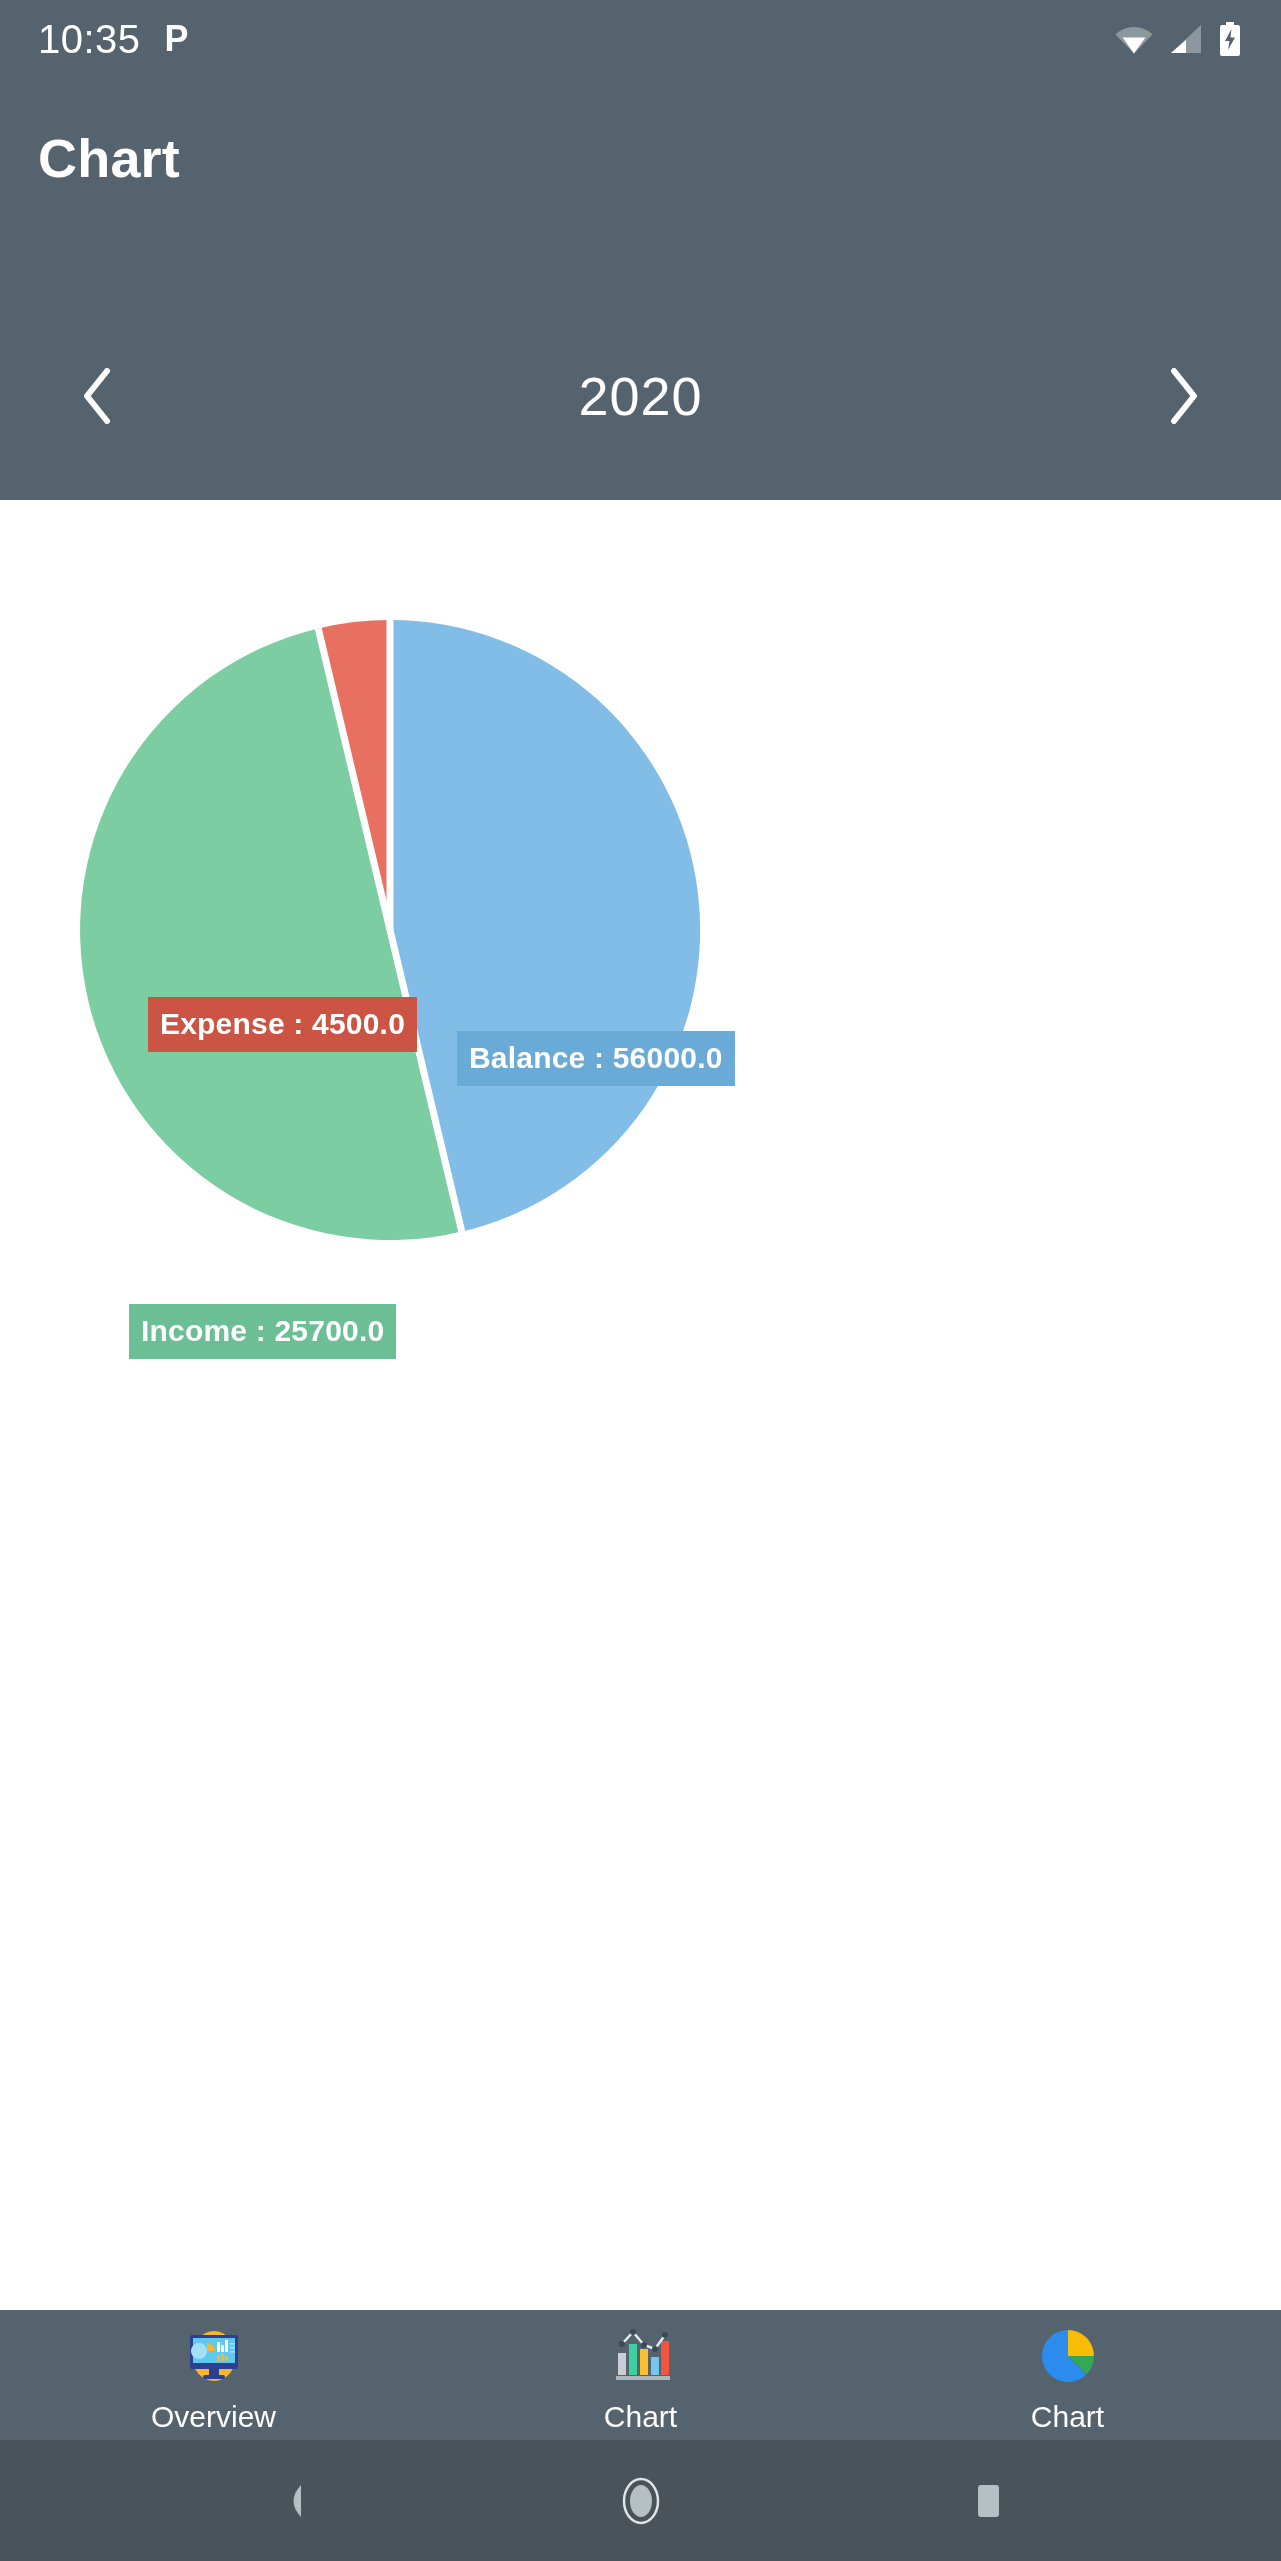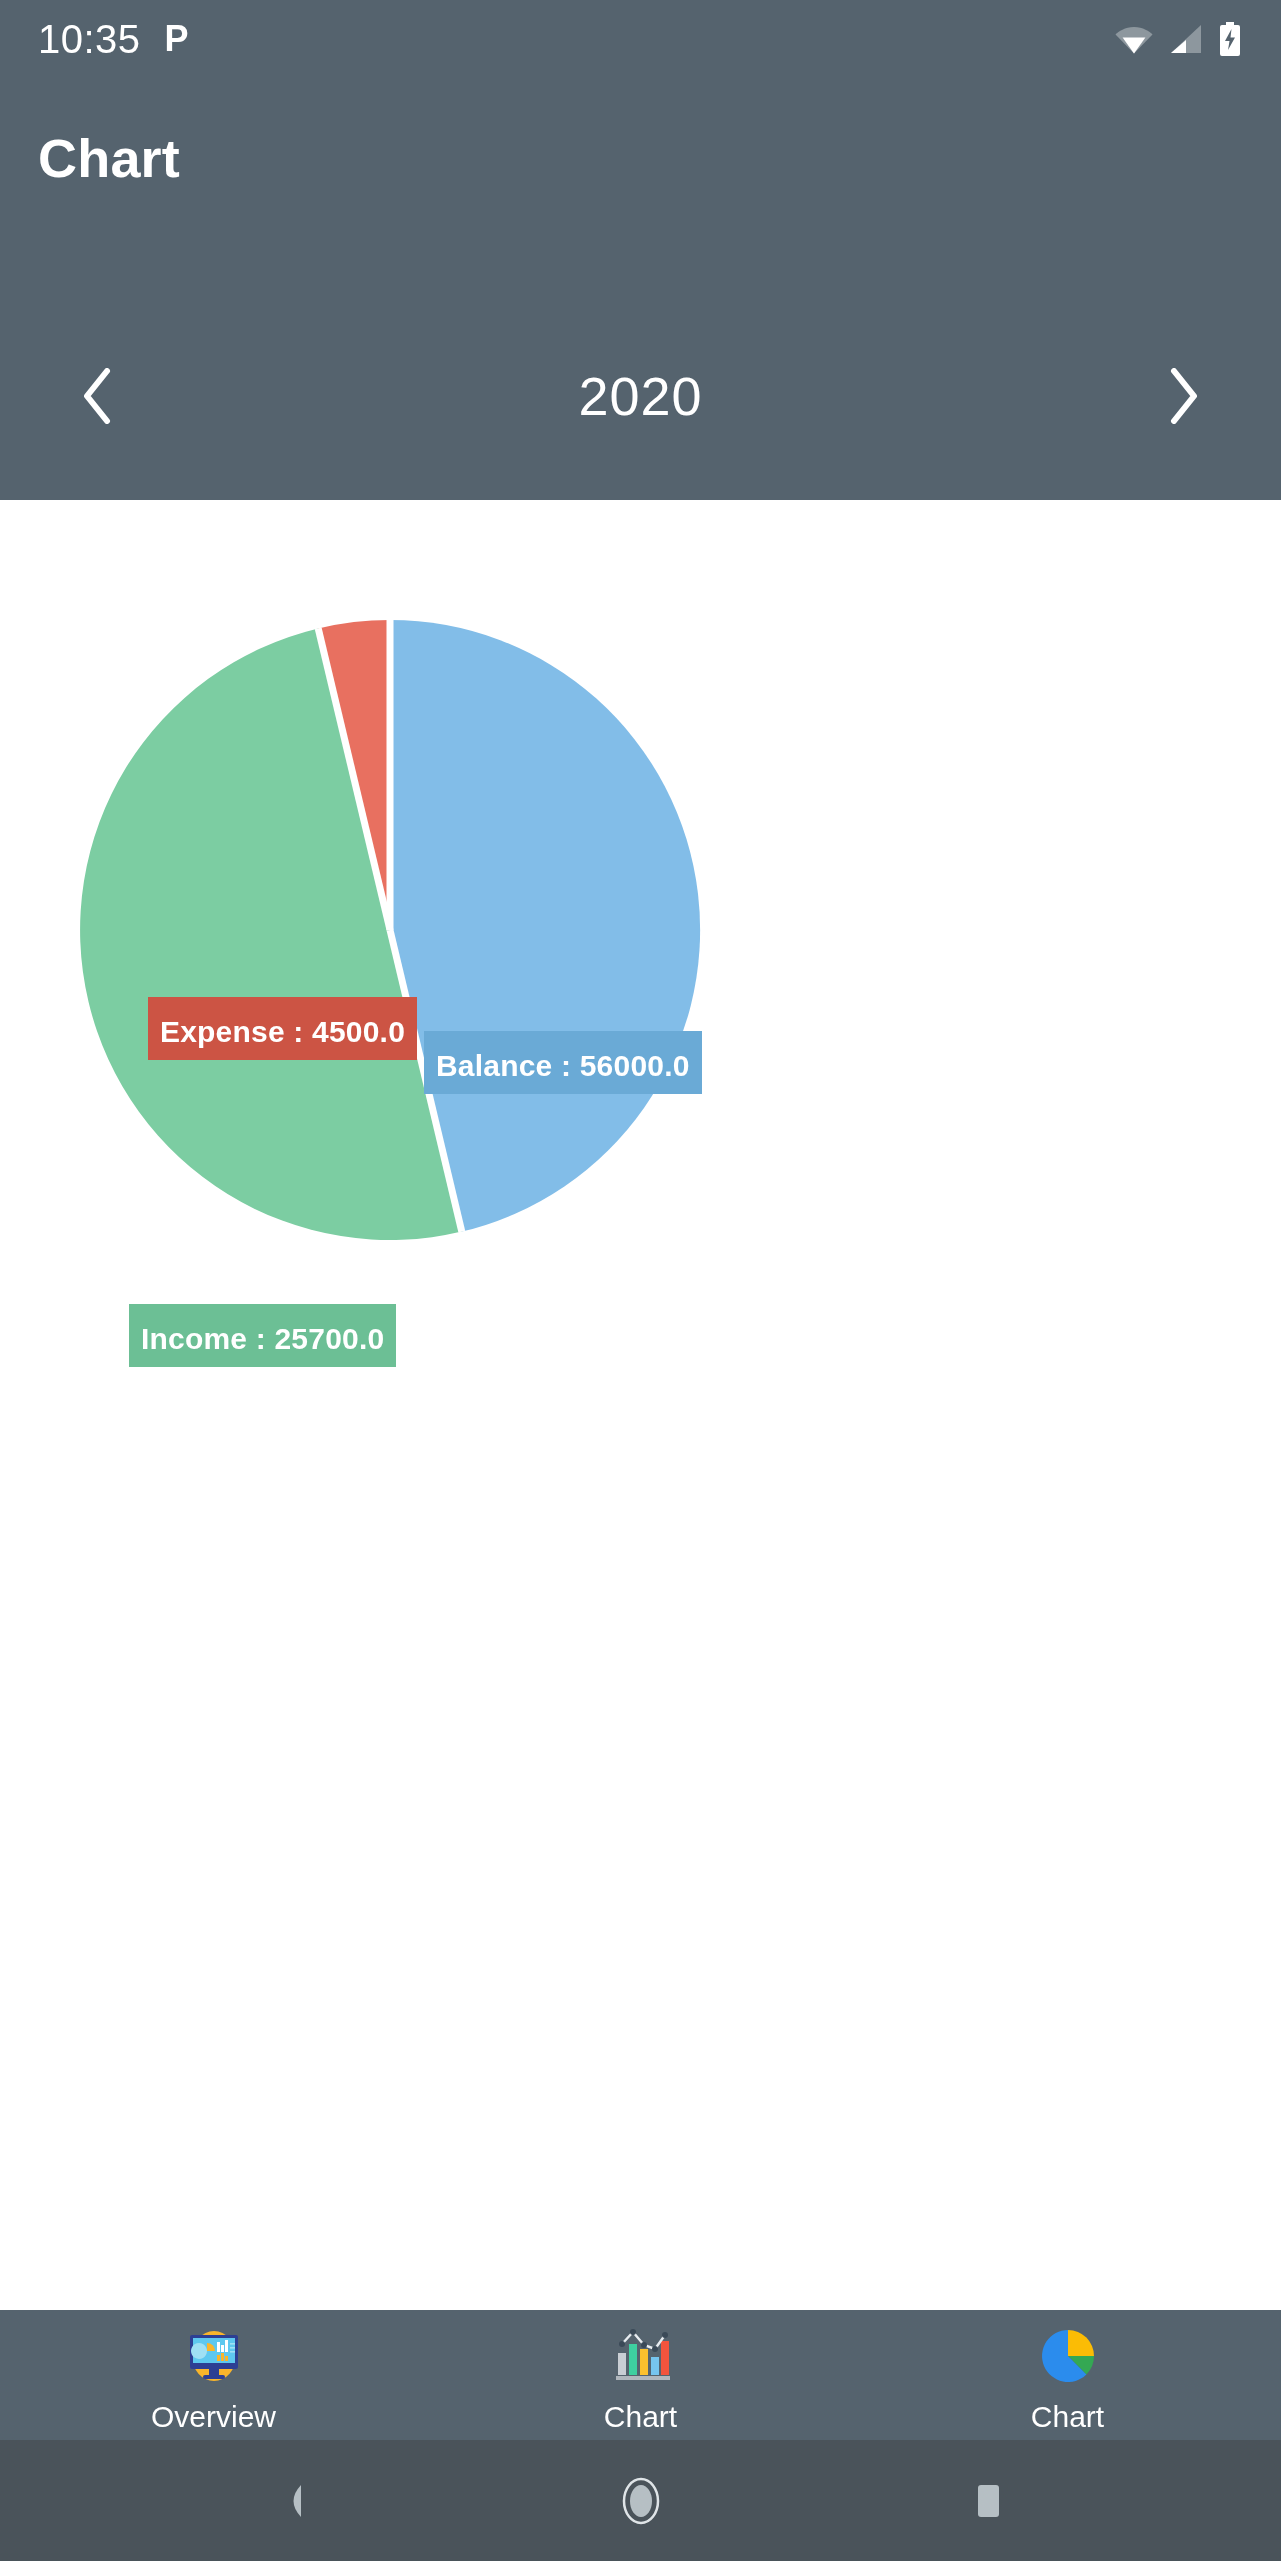--- a/index.html
+++ b/index.html
@@ -76,26 +76,26 @@
     width:630px; height:630px;
   }
   .pie-wrap svg { display:block; width:630px; height:630px; }
 
   .pie-label {
     position:absolute;
     color:#ffffff;
     font-weight:700;
     font-size:30px;
     line-height:1;
-    padding:20px 12px 13px 12px;
+    padding:12px 12px 13px 12px;
     white-space:nowrap;
     letter-spacing:0.2px;
   }
   .lbl-expense { left:148px; top:497px; background:#cc5444; }
-  .lbl-balance { left:424px; top:531px; background:#6aaad6; }
+  .lbl-balance { left:457px; top:531px; background:#6aaad6; }
   .lbl-income  { left:129px; top:804px; background:#6cbf95; }
 
   
   .tabbar {
     flex:0 0 130px;
     background:#55636e;
     display:flex; align-items:center;
   }
   .tab {
     flex:1 1 0;

